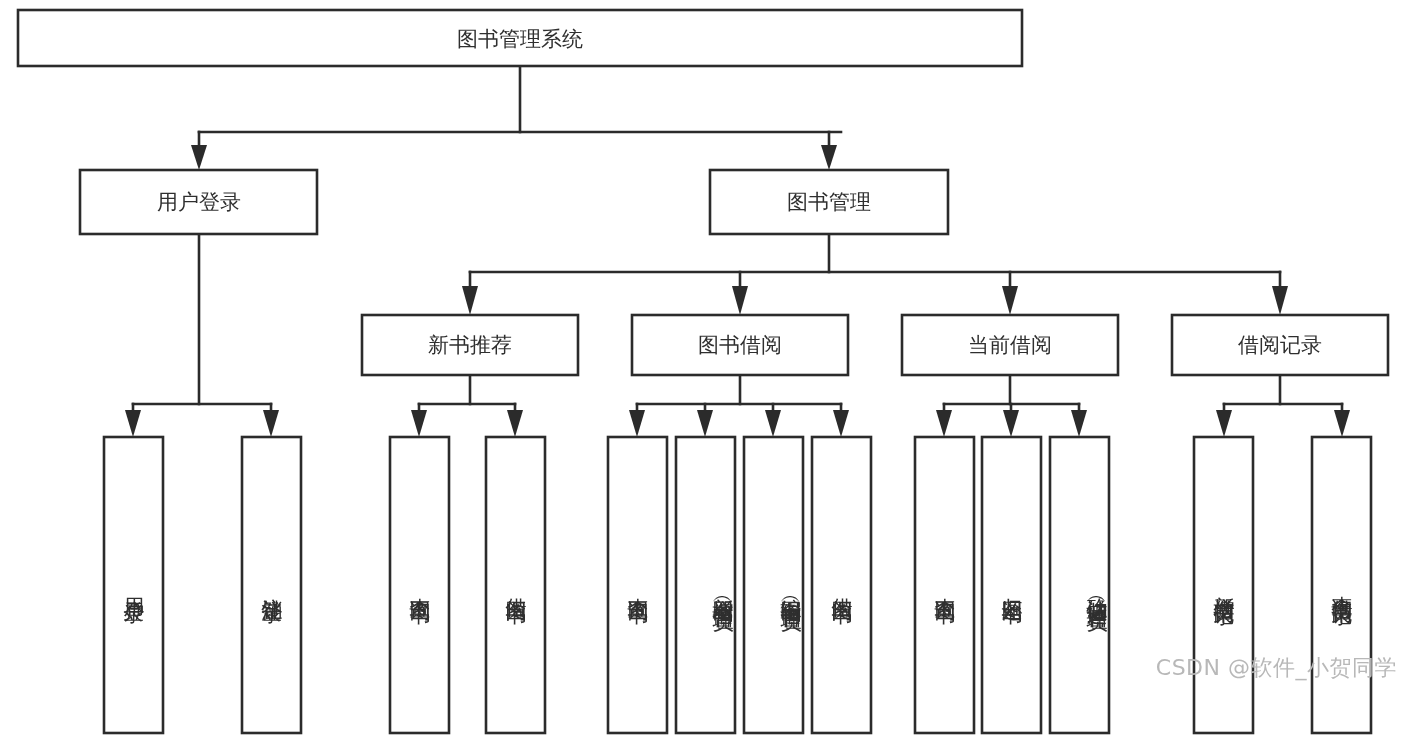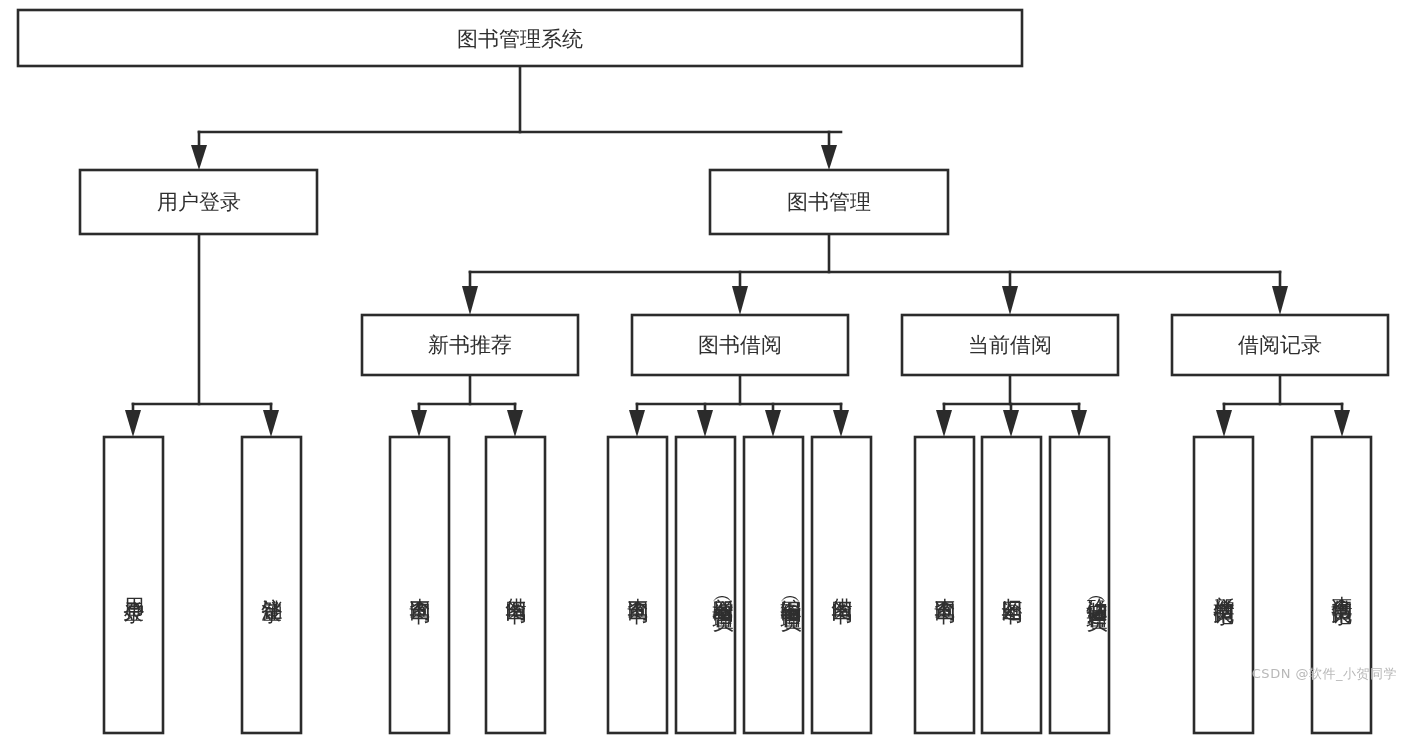--- a/index.html
+++ b/index.html
@@ -60,21 +60,21 @@
     white-space: nowrap;
     text-align: center;
     pointer-events: none;
   }
   .watermark {
     position: absolute;
     right: 8px;
     bottom: 6px;
     color: #b8b8b8;
     font-family: "DejaVu Sans", "Liberation Sans", sans-serif;
-    font-size: 13px;
+    font-size: 22px;
     letter-spacing: 0.5px;
     white-space: nowrap;
   }
 </style>
 </head>
 <body>
 
 <div id="diagram-root">
 
   <svg id="tree-svg" viewBox="0 0 1405 747">

